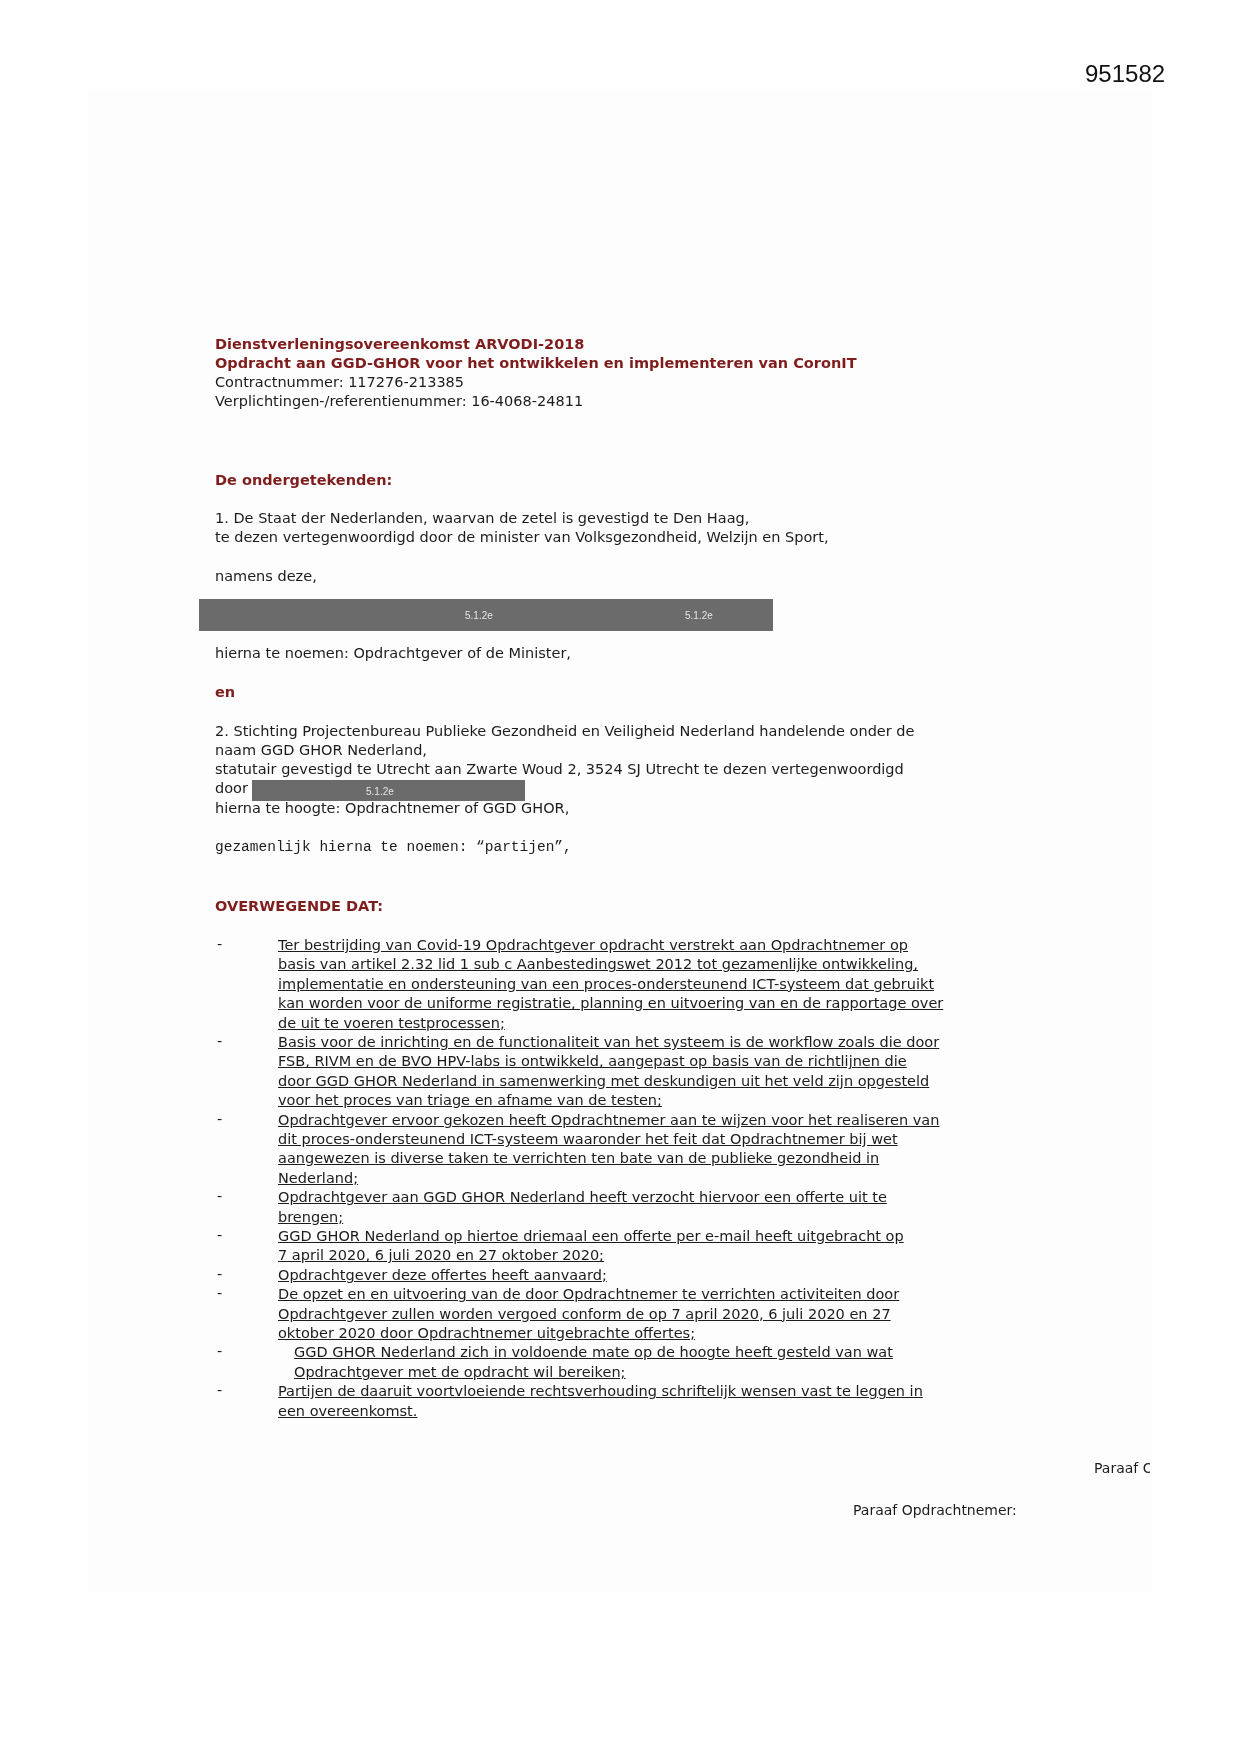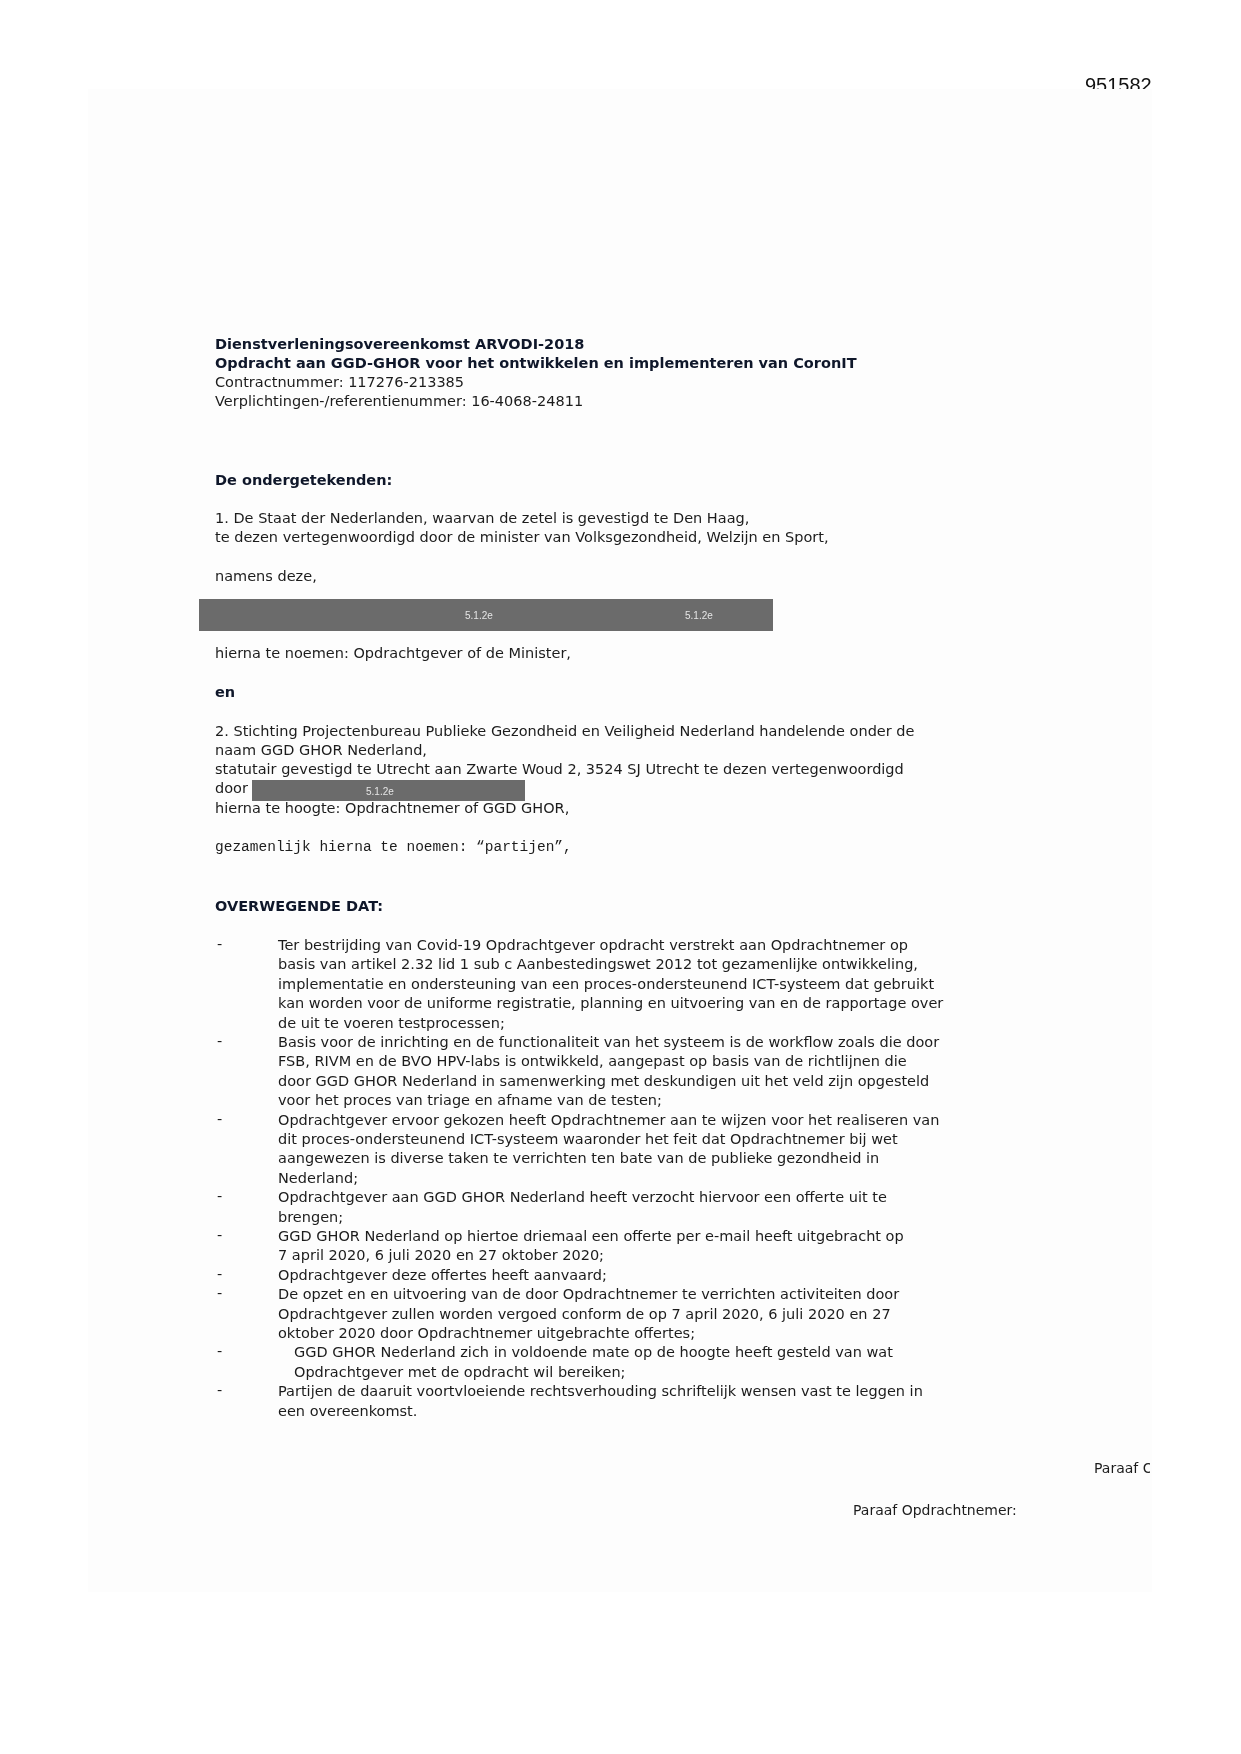--- a/index.html
+++ b/index.html
@@ -1,36 +1,36 @@
 <!DOCTYPE html>
 <html><head>
 <meta charset="utf-8">
 <style>
   html, body { margin:0; padding:0; }
   body {
     width:1241px; height:1754px; position:relative; background:#ffffff;
     font-family:"DejaVu Sans", sans-serif; color:#1a1a1a; overflow:hidden;
   }
   .docnum {
-    position:absolute; left:1085px; top:74px; font-family:"Liberation Sans", sans-serif;
-    font-size:20px; color:#111;
+    position:absolute; left:1085px; top:60px; font-family:"Liberation Sans", sans-serif;
+    font-size:24px; color:#111;
   }
   .page {
     position:absolute; left:88px; top:89px; width:1064px; height:1503px; background:#fdfdfd;
   }
   .t { position:absolute; left:215px; font-size:14.5px; line-height:19px; white-space:nowrap; color:#1c1c1c; letter-spacing:0; transform-origin:left top; }
-  .b { font-weight:bold; color:#0f172a; }
+  .b { font-weight:bold; color:#7f1d1d; }
   .redact {
     position:absolute; background:#6b6b6b; color:#e6e6e6;
     font-family:"Liberation Sans", sans-serif; font-size:10px;
   }
   .redact span { position:absolute; top:50%; transform:translateY(-50%); }
   .bullet-dash { position:absolute; left:217px; font-size:14.5px; color:#1c1c1c; }
   .bullet-text { position:absolute; left:278px; font-size:14.5px; line-height:19.4px; width:760px; color:#1c1c1c; }
-  .bullet-text div { white-space:nowrap; }
+  .bullet-text div { white-space:nowrap;text-decoration:underline; }
   .paraaf1 { position:absolute; left:1094px; top:1460px; font-size:14px; color:#1c1c1c; width:56px; overflow:hidden; white-space:nowrap; }
   .paraaf2 { position:absolute; left:853px; top:1502px; font-size:14px; color:#1c1c1c; white-space:nowrap; }
 </style>
 </head>
 <body>
 
 <div class="docnum">951582</div>
 
 <div class="page"></div>
 

